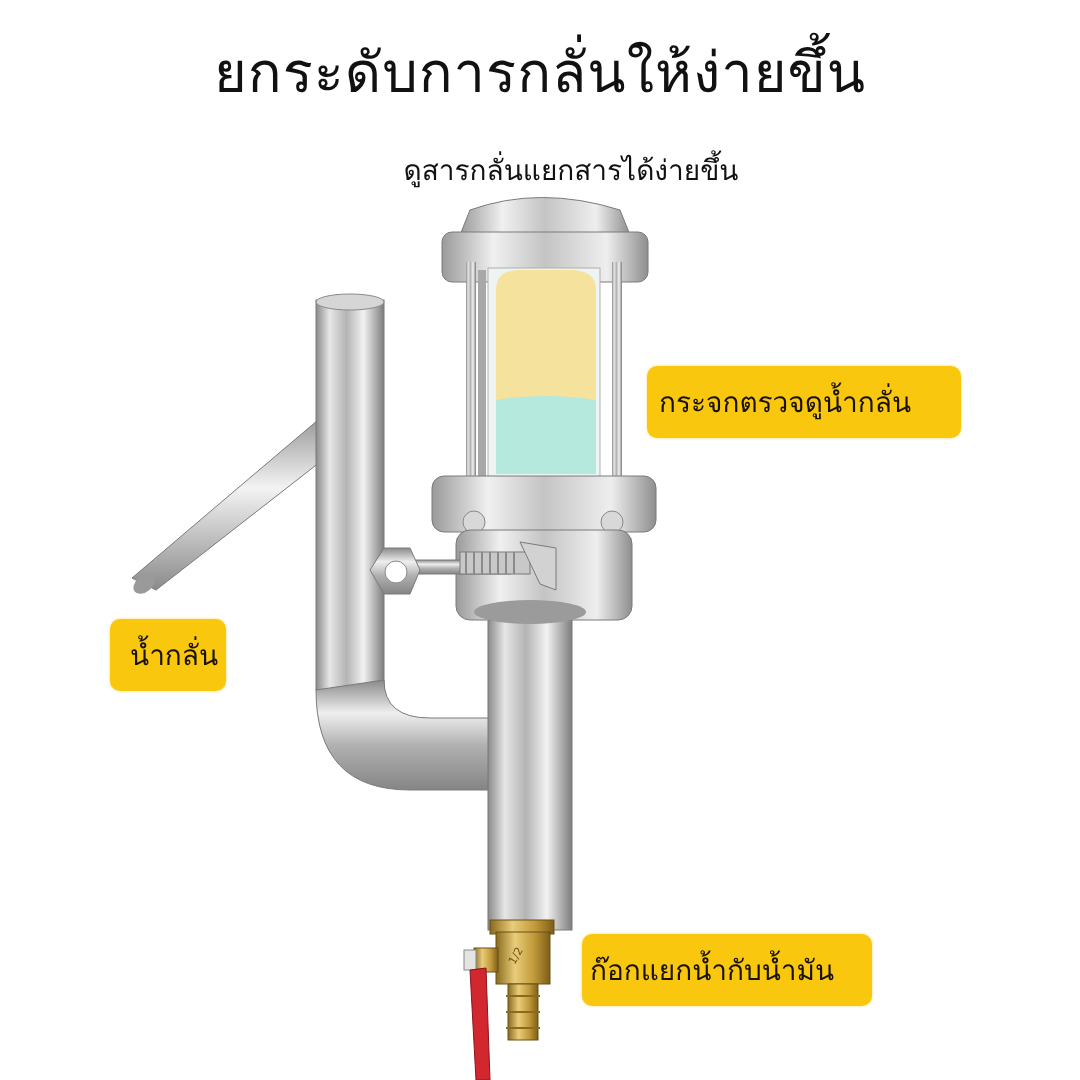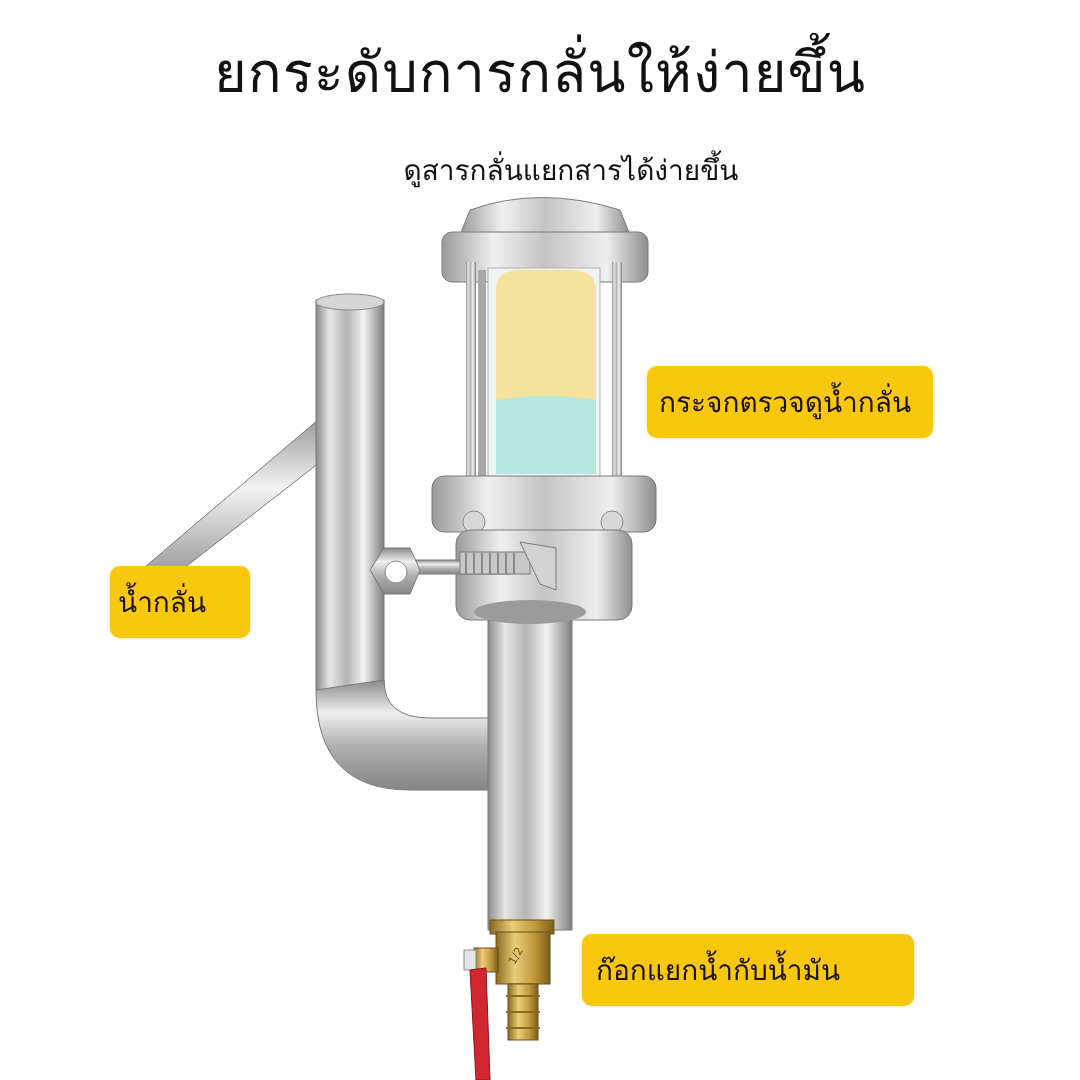--- a/index.html
+++ b/index.html
@@ -7,23 +7,23 @@
            font-family: "DejaVu Sans", "Liberation Sans", sans-serif; color: #111; }
     .title { position: absolute; left: 0; top: 28px; width: 1080px; text-align: center;
              font-size: 56px; font-weight: 400; letter-spacing: 1px; color: #111; }
     .subtitle { position: absolute; left: 0; top: 148px; width: 1080px; text-align: center;
                 font-size: 28px; color: #111; padding-left: 31px; }
     .product { position: absolute; left: 0; top: 0; width: 1080px; height: 1080px; }
     .label { position: absolute; background: #f9c80e; border-radius: 10px;
              box-shadow: 0 0 3px rgba(249,200,14,0.6);
              display: flex; align-items: center; color: #1a1206; font-size: 28px;
              white-space: nowrap; }
-    .label-glass { left: 647px; top: 366px; width: 286px; height: 72px; padding-left: 12px; box-sizing: border-box; }
-    .label-distillate { left: 110px; top: 566px; width: 140px; height: 72px; padding-left: 8px; box-sizing: border-box; }
-    .label-valve { left: 582px; top: 934px; width: 332px; height: 72px; padding-left: 14px; box-sizing: border-box; }
+    .label-glass { left: 647px; top: 366px; width: 314px; height: 72px; padding-left: 12px; box-sizing: border-box; }
+    .label-distillate { left: 110px; top: 619px; width: 116px; height: 72px; padding-left: 20px; box-sizing: border-box; }
+    .label-valve { left: 582px; top: 934px; width: 290px; height: 72px; padding-left: 8px; box-sizing: border-box; }
   </style>
 </head>
 <body>
 
 <div class="title">ยกระดับการกลั่นให้ง่ายขึ้น</div>
 <div class="subtitle">ดูสารกลั่นแยกสารได้ง่ายขึ้น</div>
 
 <svg class="product" viewBox="0 0 1080 1080" xmlns="http://www.w3.org/2000/svg">
   <defs>
     <linearGradient id="steelV" x1="0" x2="1" y1="0" y2="0">

